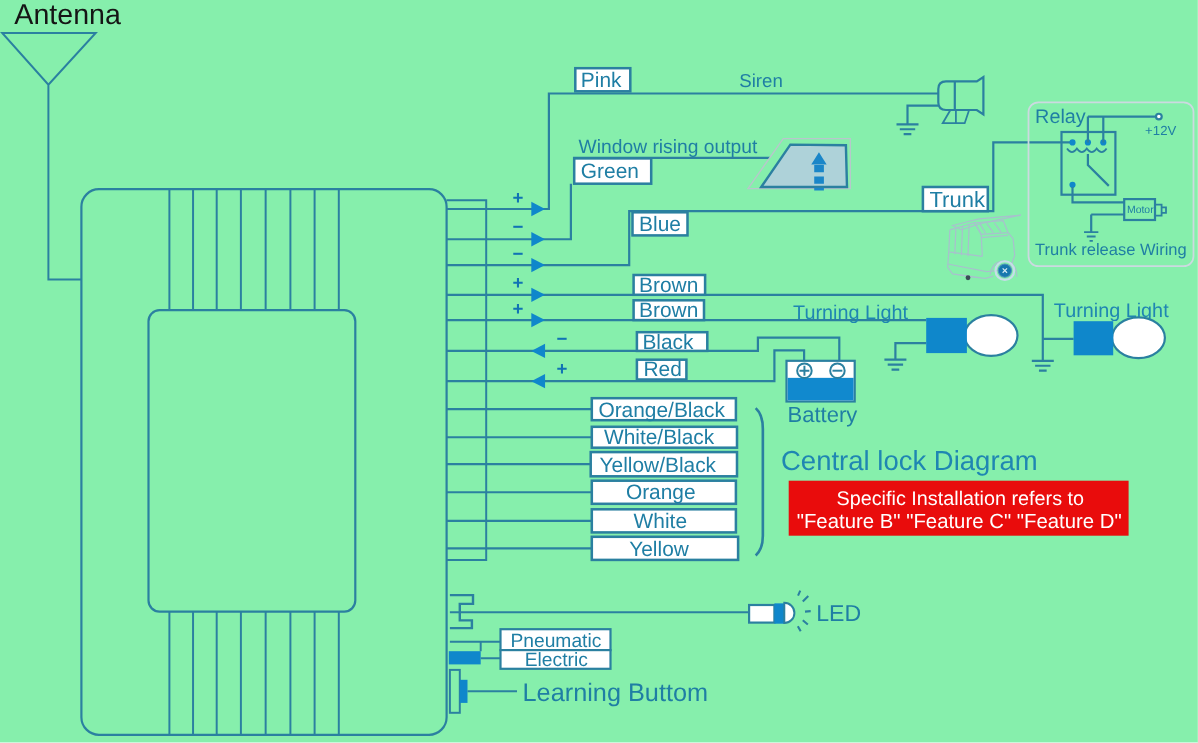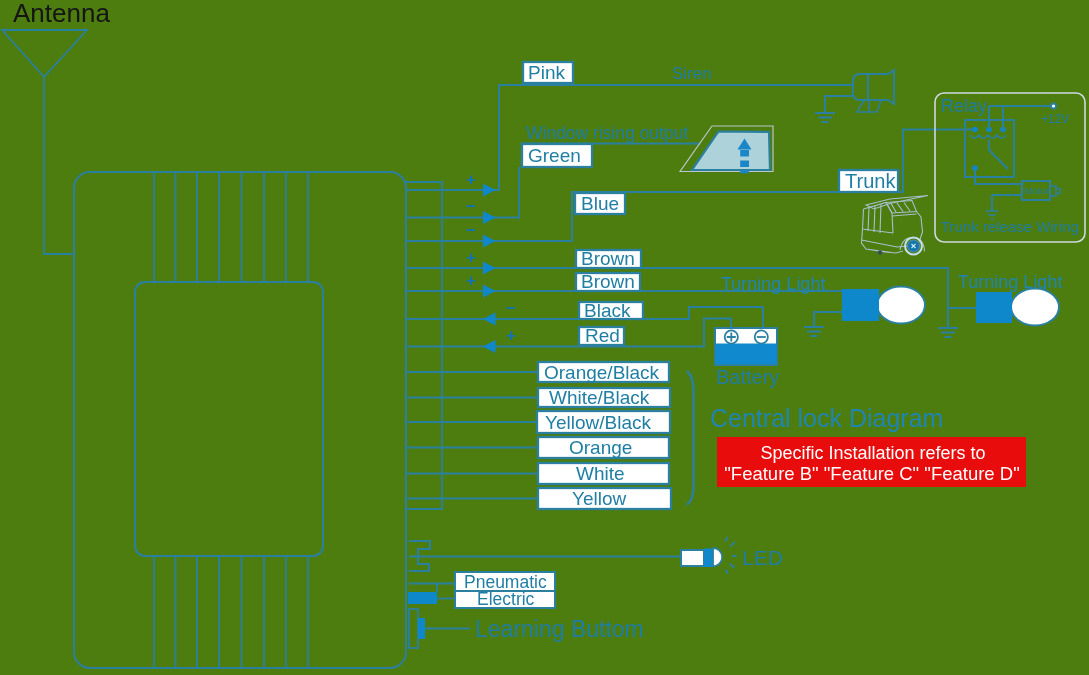--- a/index.html
+++ b/index.html
@@ -1,16 +1,16 @@
 <!DOCTYPE html>
 <html><head>
 <meta charset="utf-8">
 <style>
   html,body{margin:0;padding:0;background:#fff;}
-  #page{position:relative;width:1089px;height:675px;background:#4d7c0f;overflow:hidden;}
+  #page{position:relative;width:1089px;height:675px;background:#86efac;overflow:hidden;}
   svg{position:absolute;left:0;top:0;}
   text{font-family:"Liberation Sans",sans-serif;}
 </style>
 </head>
 <body>
 <div id="page">
 <svg width="1089" height="675" viewBox="0 0 1089 675">
 <defs>
 </defs>
 <g fill="none" stroke="#2b80a0" stroke-width="2">

